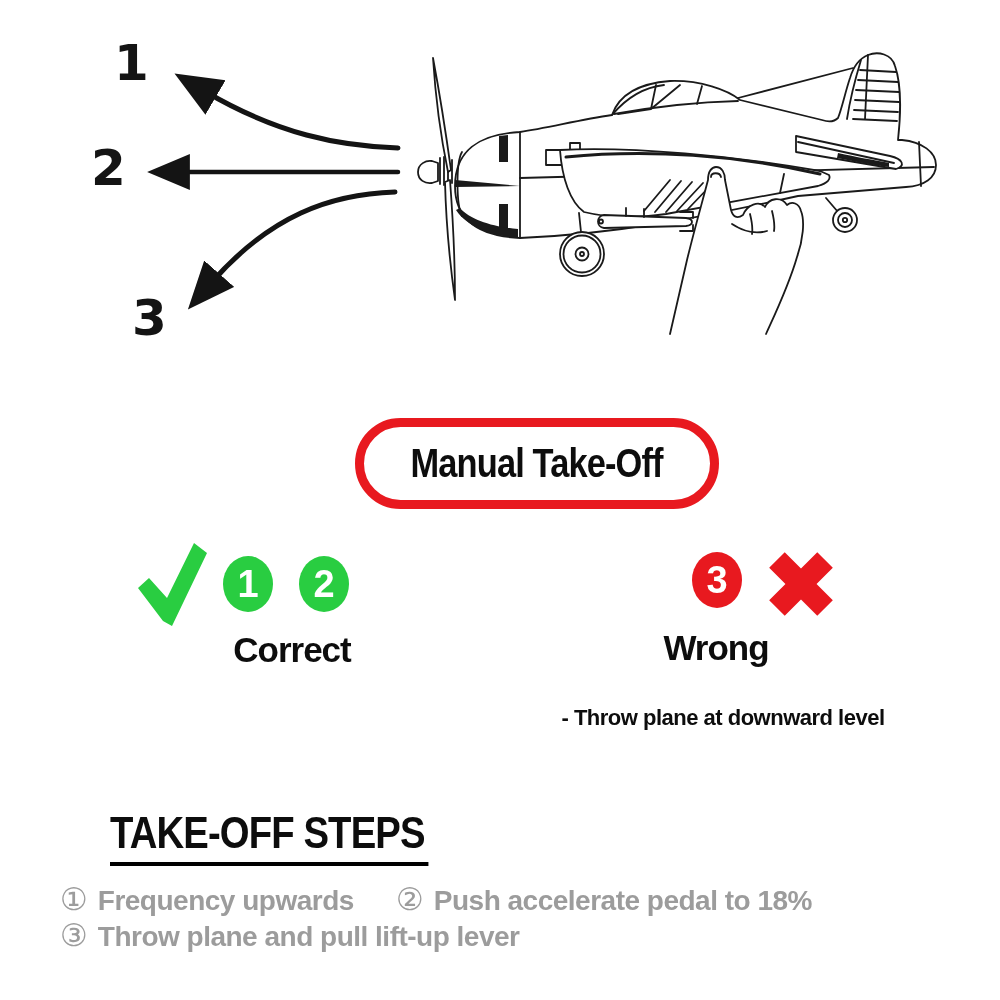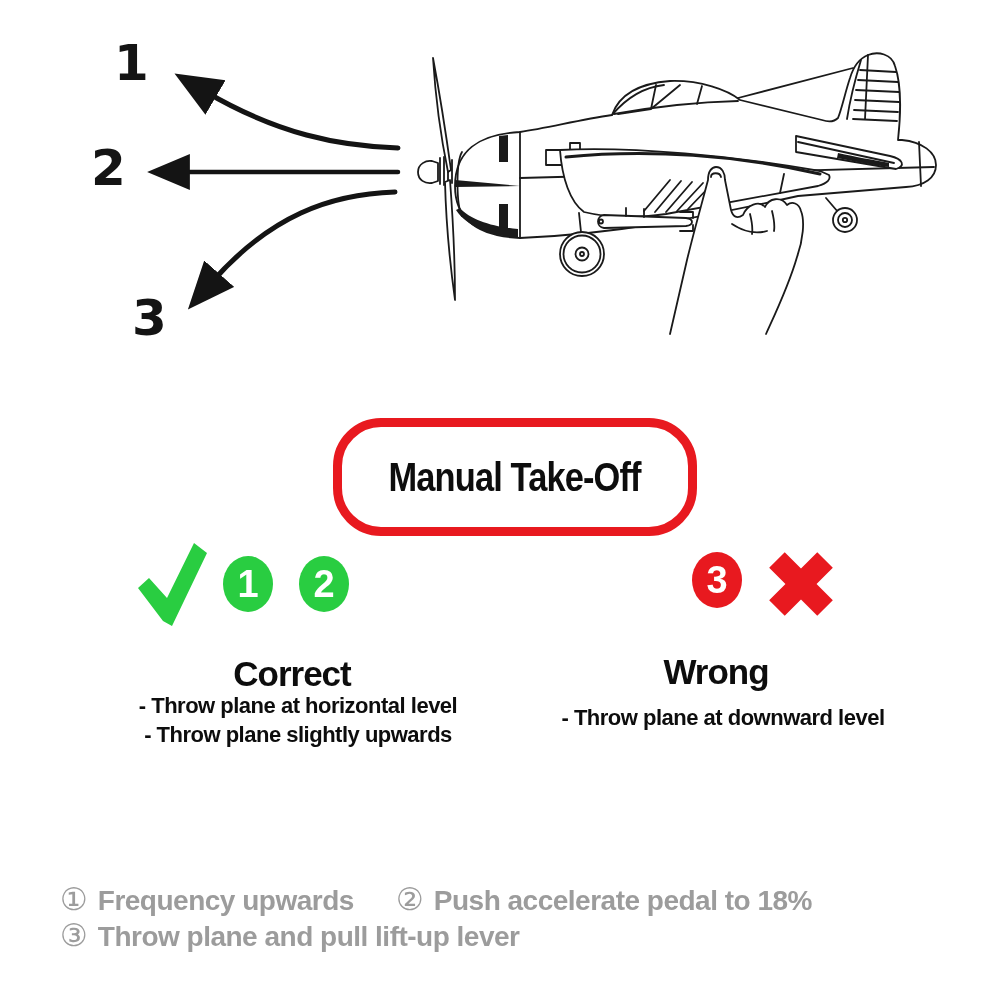--- a/index.html
+++ b/index.html
@@ -6,38 +6,38 @@
   .stage{
     position:relative;width:1000px;height:1000px;background:#fff;overflow:hidden;
     font-family:"Liberation Sans",sans-serif;color:#111;
   }
   .abs{position:absolute;}
   .arrow-num{
     position:absolute;font-size:50px;font-weight:600;color:#141414;
     font-family:"DejaVu Sans",sans-serif;line-height:1;
   }
   .pill{
-    position:absolute;left:333px;top:418px;width:364px;height:118px;
+    position:absolute;left:355px;top:418px;width:364px;height:91px;
     border:9px solid #e8191f;border-radius:48px;box-sizing:border-box;
     display:flex;align-items:center;justify-content:center;background:#fff;
   }
   .pill-text{
     font-size:40px;font-weight:700;letter-spacing:-1px;color:#0d0d0d;
     transform:scaleX(.86);white-space:nowrap;
   }
   .badge{
     position:absolute;width:50px;height:56px;border-radius:50%;
     display:flex;align-items:center;justify-content:center;
     color:#fff;font-size:38px;font-weight:700;line-height:1;
   }
   .badge.green{background:#29cd41;}
   .badge.red{background:#e8191f;}
   .panel-title{
     position:absolute;font-size:35px;font-weight:700;letter-spacing:-1px;
-    text-align:center;color:#0d0d0d;white-space:nowrap;margin-top:24px;
+    text-align:center;color:#0d0d0d;white-space:nowrap;
   }
   .bullets{
     position:absolute;text-align:center;font-size:22px;font-weight:700;
     letter-spacing:-.5px;line-height:29px;color:#0d0d0d;white-space:nowrap;
   }
   .steps-title{position:absolute;left:110px;top:808px;}
   .steps-title span{
     display:inline-block;font-size:44px;font-weight:700;letter-spacing:-1px;
     border-bottom:4px solid #000;padding:0 4px 4px 0;transform:scaleX(.87);
     transform-origin:left;white-space:nowrap;color:#0d0d0d;
@@ -164,36 +164,35 @@
   <svg class="abs" style="left:136px;top:541px" width="74" height="86" viewBox="0 0 74 86">
     <path d="M2,47 L13,37 L31,57 L58,2 L71,12 L36,85 L27,80 Z" fill="#29cd41"></path>
   </svg>
   <div class="badge green" style="left:223px;top:556px">
     <span>1</span>
   </div>
   <div class="badge green" style="left:299px;top:556px">
     <span>2</span>
   </div>
   <div class="panel-title" style="left:212px;top:630px;width:160px">Correct</div>
-  <div class="bullets" style="left:102px;top:691px;width:392px">
-    <div>- Throw plane at horizontal level</div>
-    <div>- Throw plane slightly upwards</div>
-  </div>
 
   <div class="badge red" style="left:692px;top:552px">
     <span>3</span>
   </div>
   <svg class="abs" style="left:766px;top:549px" width="70" height="70" viewBox="0 0 70 70">
     <path transform="translate(35,35) rotate(45)" d="M-34,-11 L-11,-11 L-11,-34 L11,-34 L11,-11 L34,-11 L34,11 L11,11 L11,34 L-11,34 L-11,11 L-34,11 Z" fill="#e8191f"></path>
   </svg>
   <div class="panel-title" style="left:650px;top:628px;width:132px">Wrong</div>
   <div class="bullets" style="left:545px;top:703px;width:356px">
     <div>- Throw plane at downward level</div>
   </div>
 
+  <div class="steps-title">
+    <span>TAKE-OFF STEPS</span>
+  </div>
 
   <div class="step" style="left:60px;top:882px">
     <span class="marker">①</span><span>Frequency upwards</span>
   </div>
   <div class="step" style="left:396px;top:882px">
     <span class="marker">②</span><span>Push accelerate pedal to 18%</span>
   </div>
   <div class="step" style="left:60px;top:918px">
     <span class="marker">③</span><span>Throw plane and pull lift-up lever</span>
   </div>

